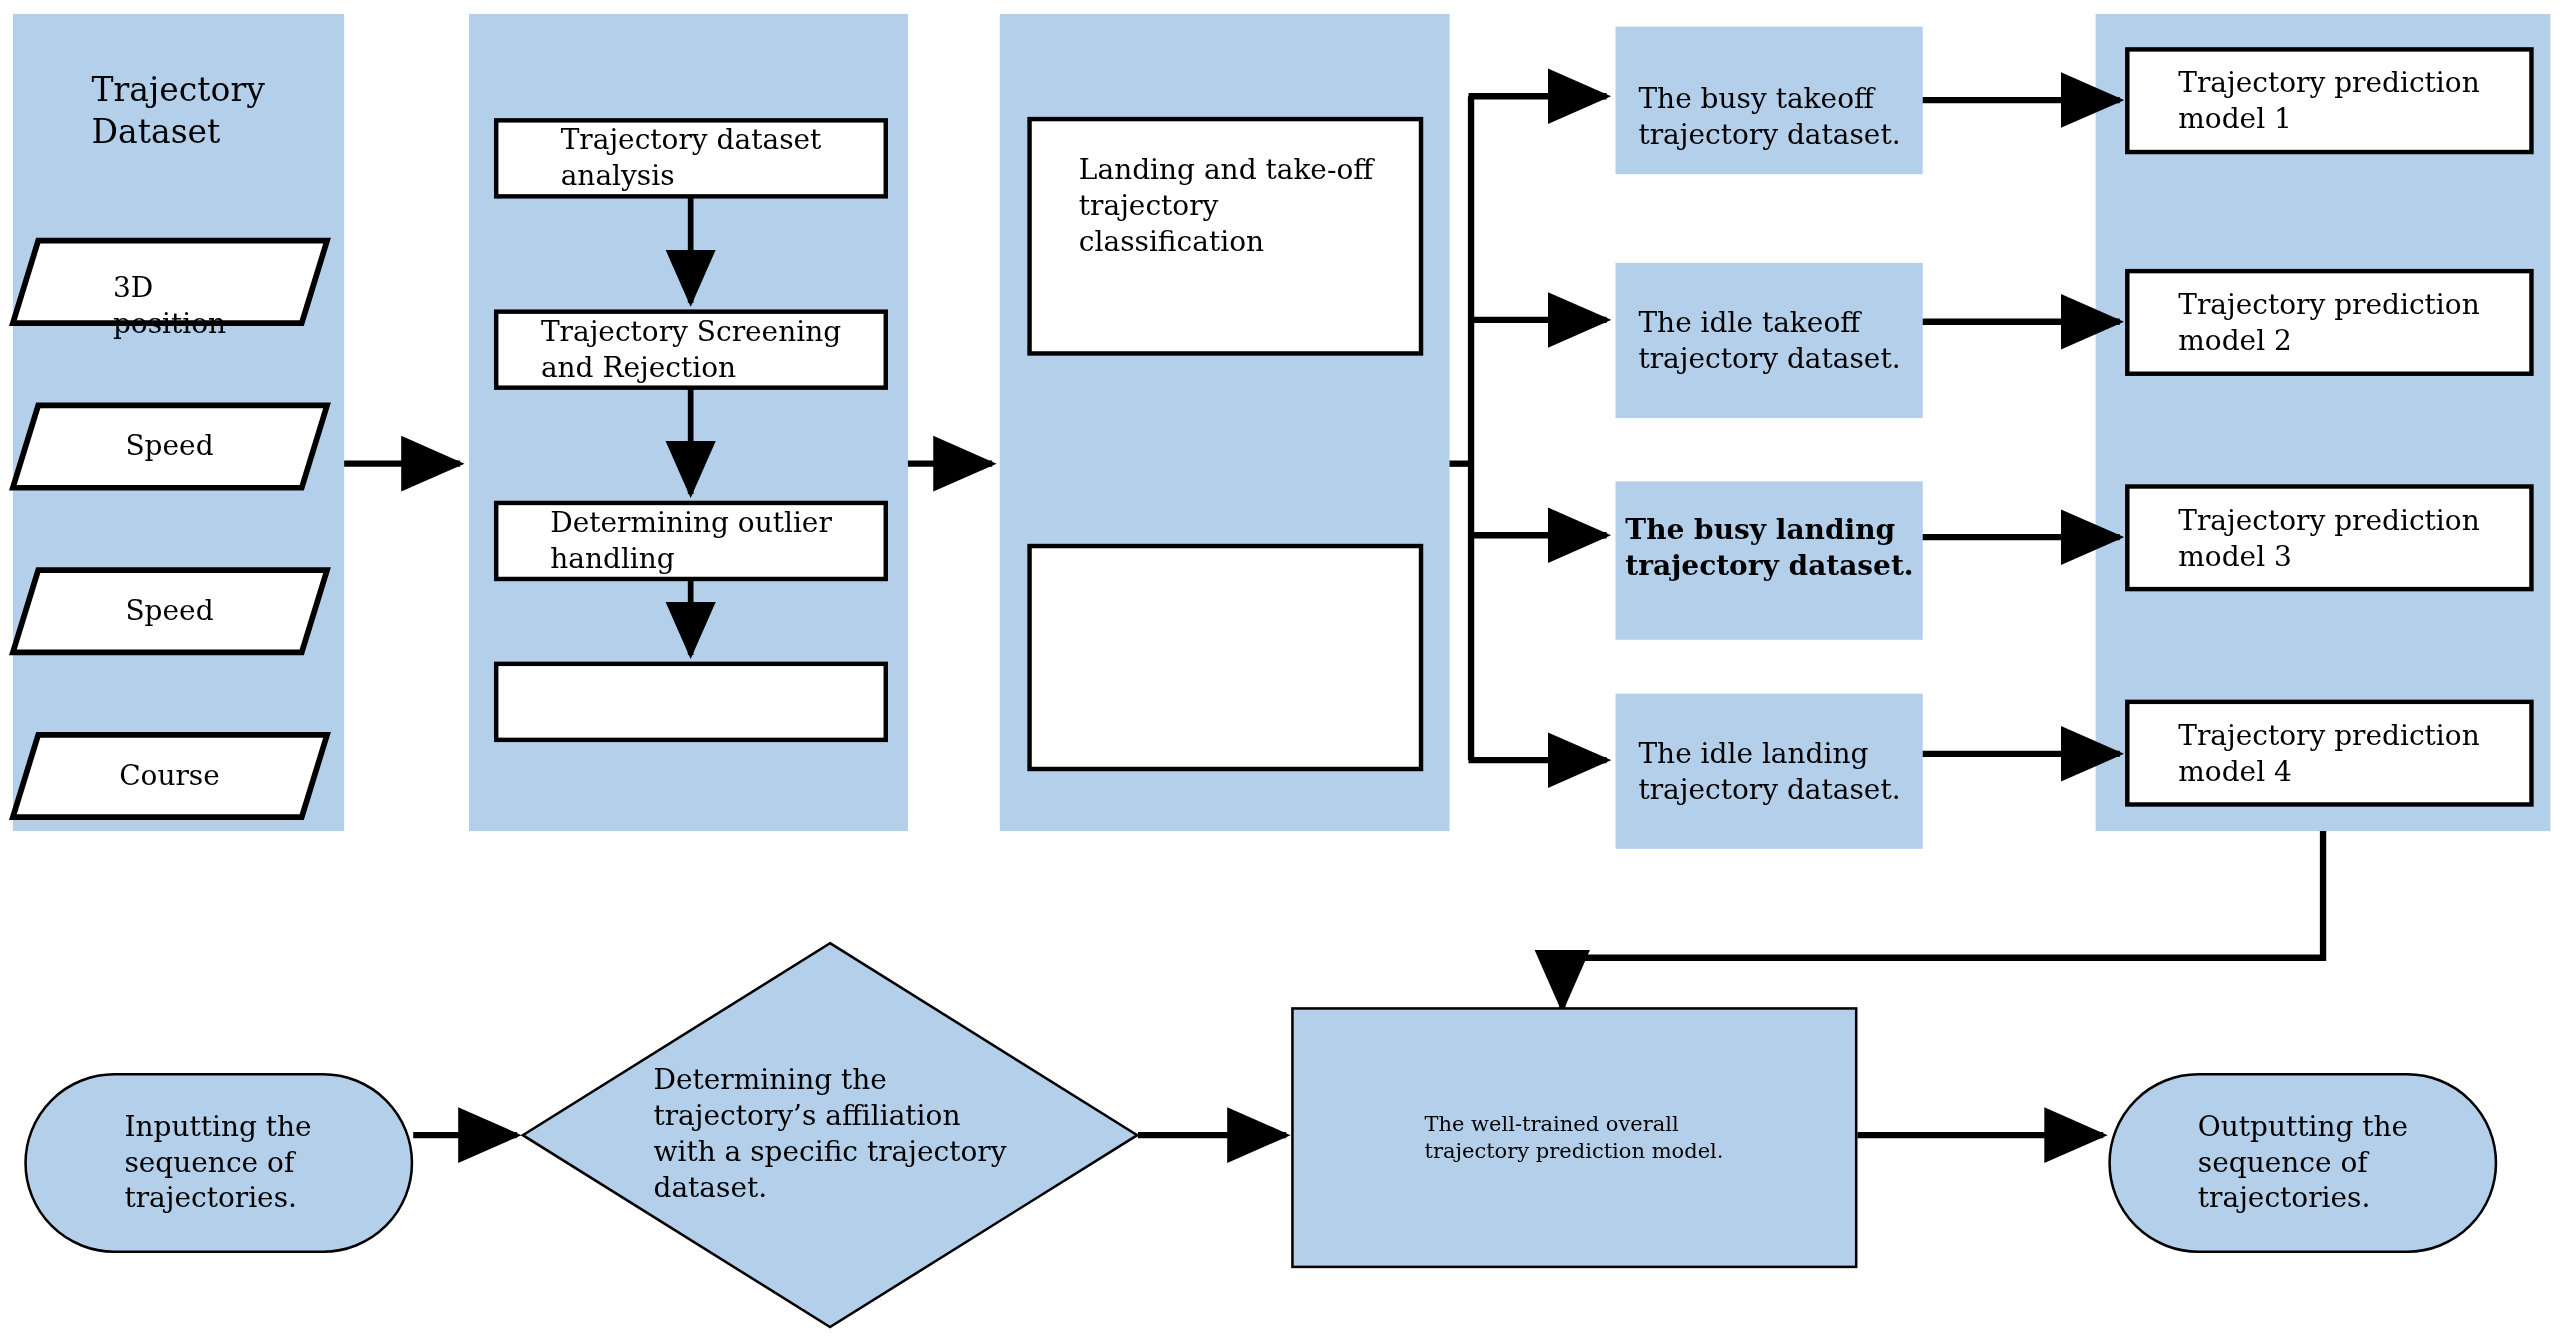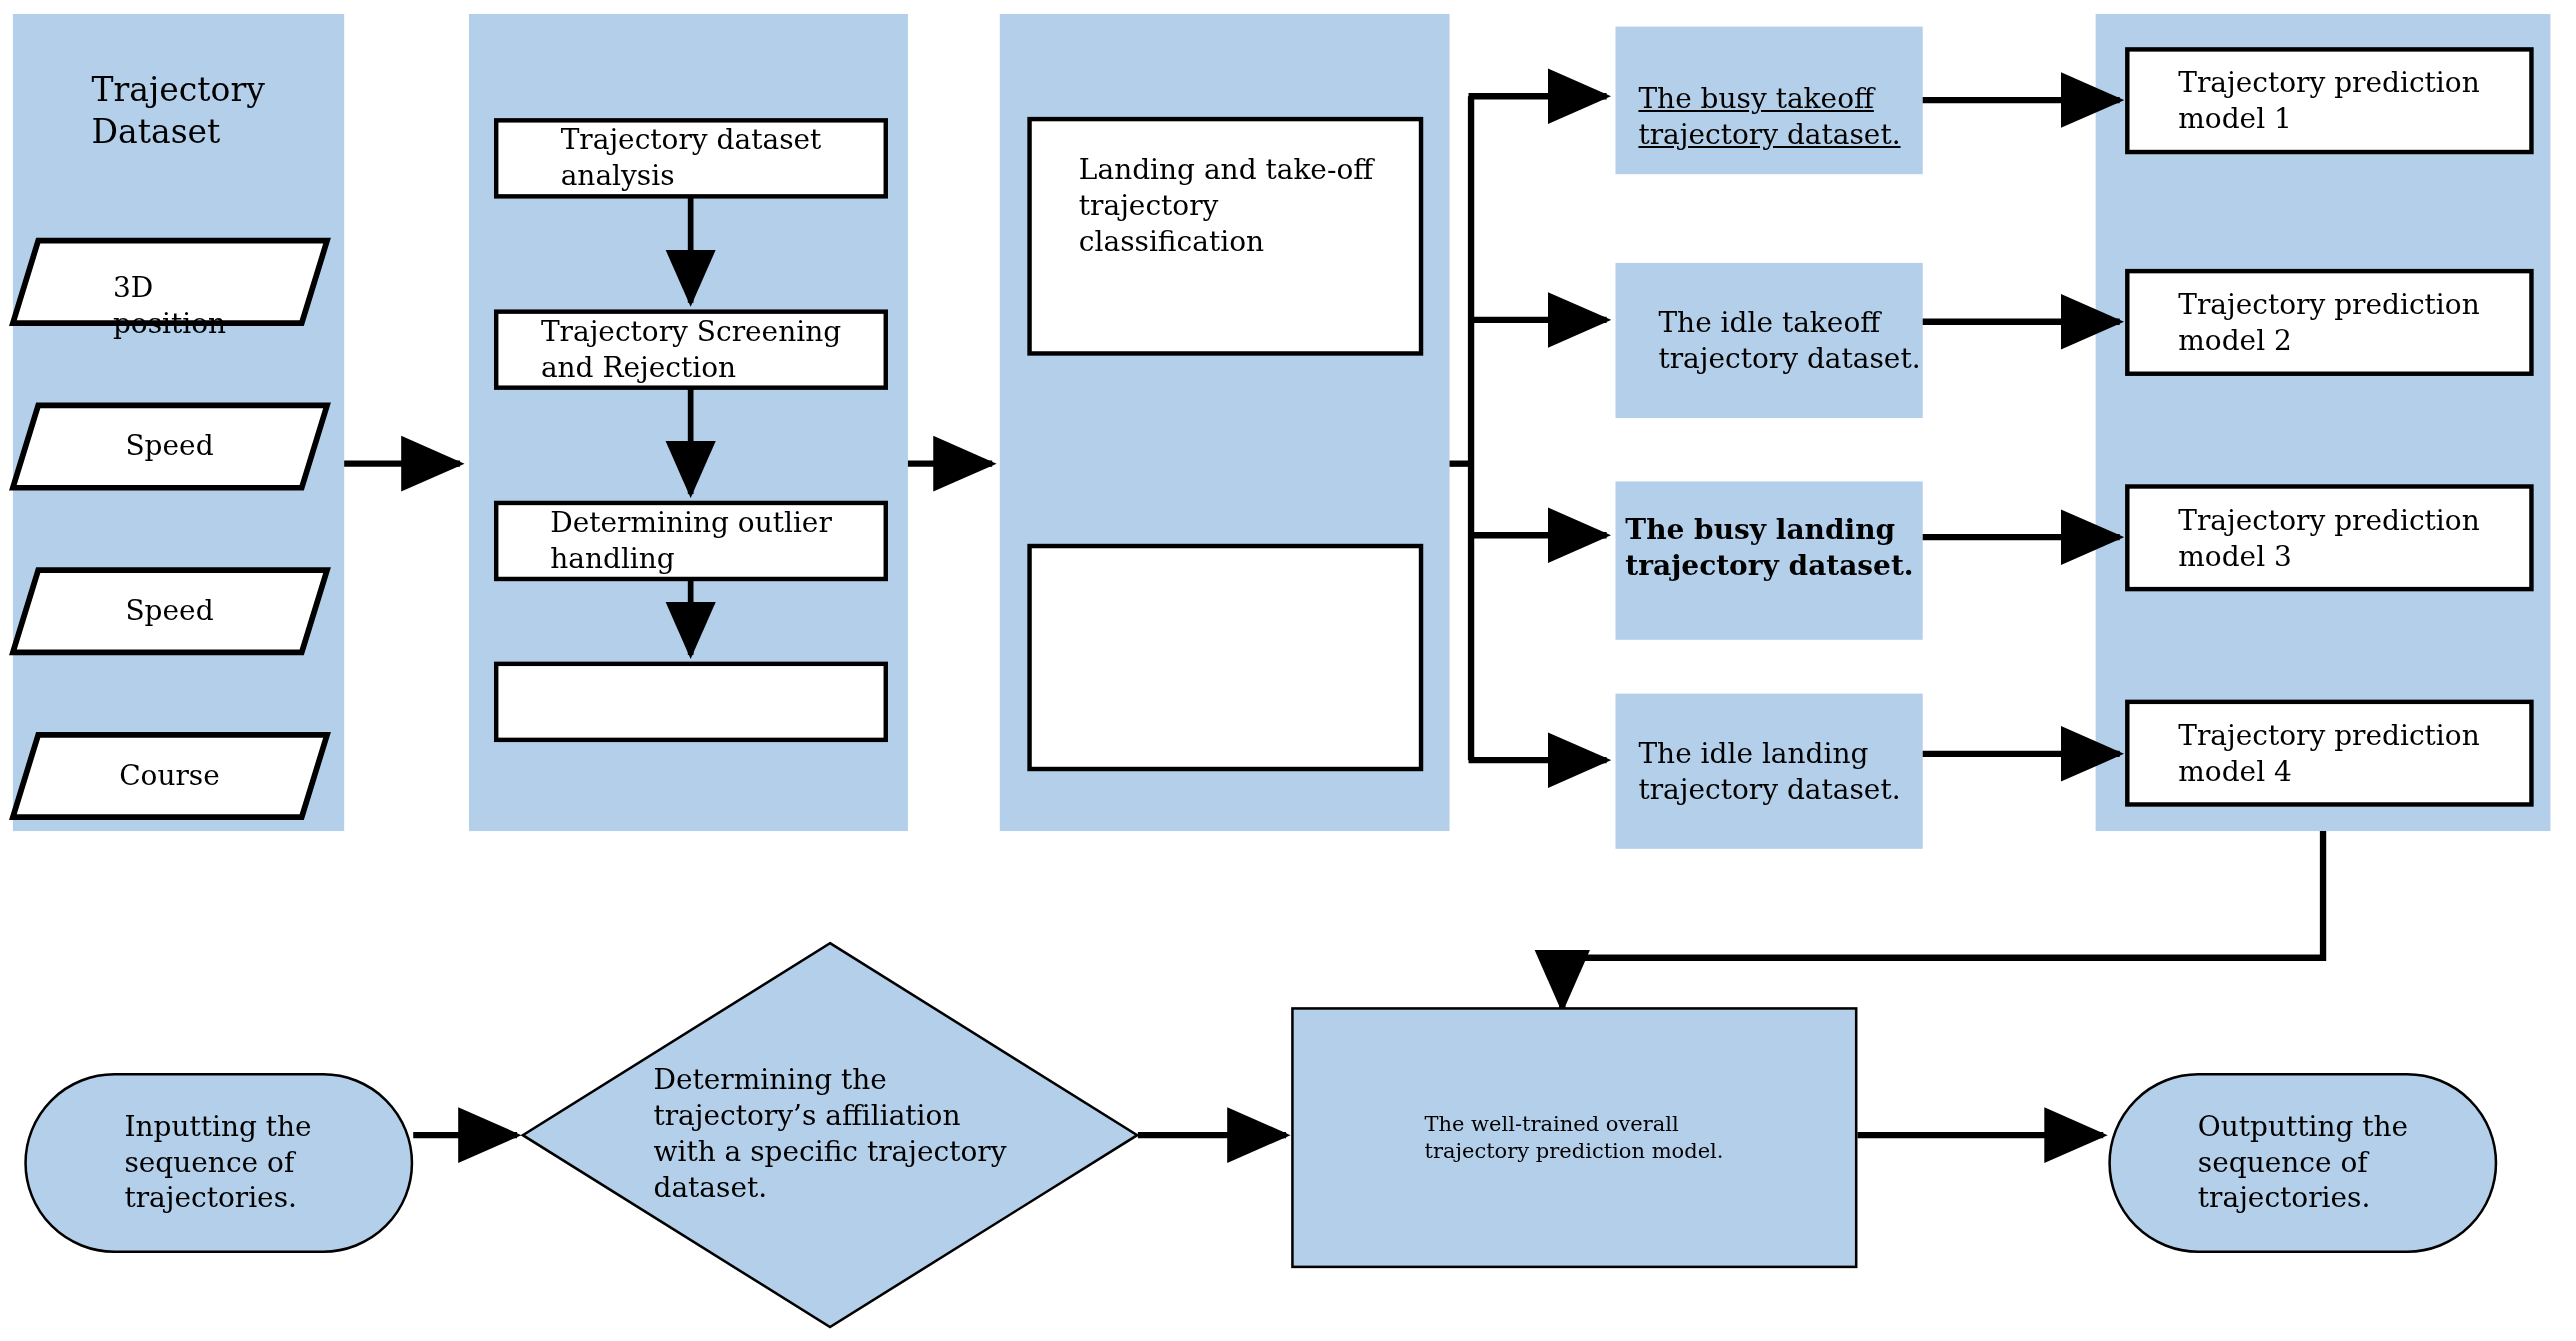--- a/index.html
+++ b/index.html
@@ -121,23 +121,23 @@
 analysis</div>
   <div class="lbl f44" style="left:496px;top:312px;width:390px;height:76px;">Trajectory Screening
 and Rejection</div>
   <div class="lbl f44" style="left:496px;top:503px;width:390px;height:76px;">Determining outlier
 handling</div>
 
   <div class="lbl f44" style="left:1030px;top:146px;width:392px;height:120px;">Landing and take-off
 trajectory
 classification</div>
 
-  <div class="lbl f44" style="left:1616px;top:27px;width:307px;height:180px;text-decoration:underline;">The busy takeoff
+  <div class="lbl f44" style="left:1616px;top:27px;width:307px;height:180px;">The busy takeoff
 trajectory dataset.</div>
-  <div class="lbl f44" style="left:1616px;top:263px;width:307px;height:155px;padding-left:20px;">The idle takeoff
+  <div class="lbl f44" style="left:1616px;top:263px;width:307px;height:155px;">The idle takeoff
 trajectory dataset.</div>
   <div class="lbl f44" style="left:1616px;top:481px;width:307px;height:134px;font-weight:bold;">The busy landing
 trajectory dataset.</div>
   <div class="lbl f44" style="left:1616px;top:694px;width:307px;height:155px;">The idle landing
 trajectory dataset.</div>
 
   <div class="lbl f44" style="left:2127px;top:49px;width:404px;height:103px;">Trajectory prediction
 model 1</div>
   <div class="lbl f44" style="left:2127px;top:271px;width:404px;height:103px;">Trajectory prediction
 model 2</div>

